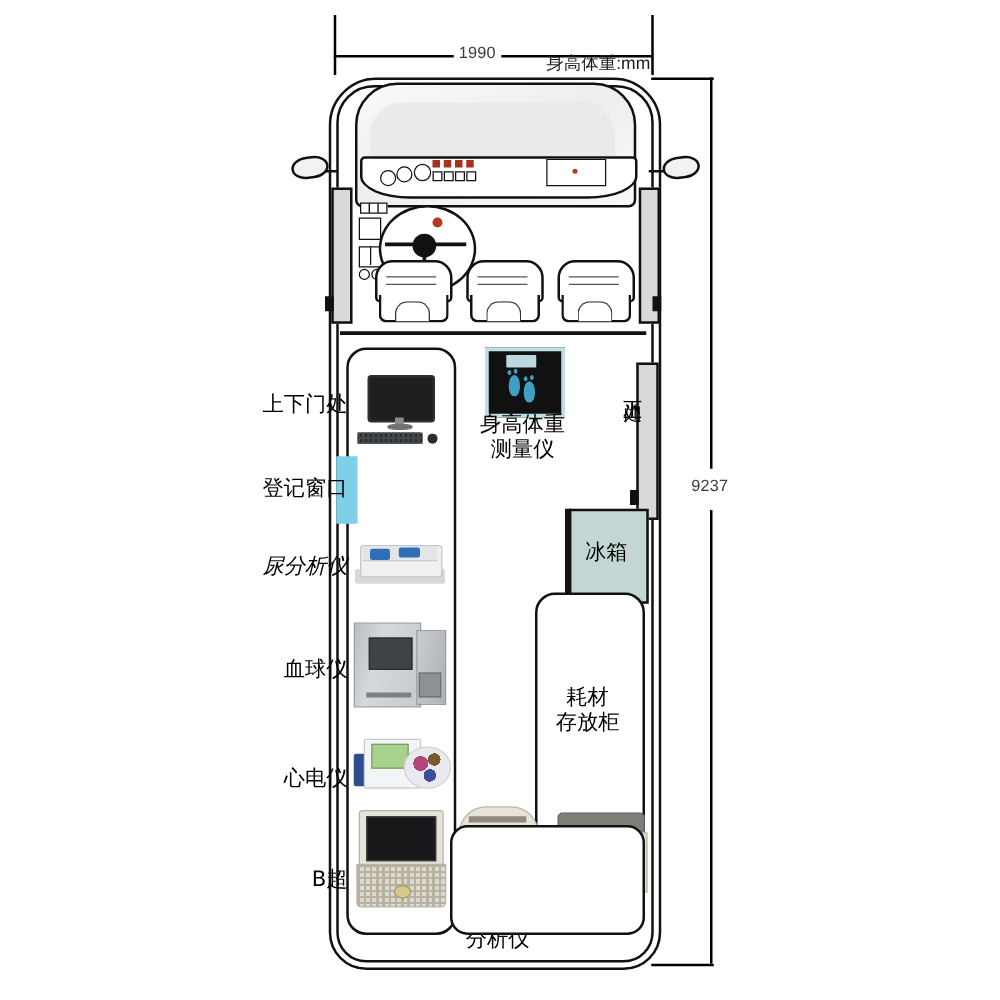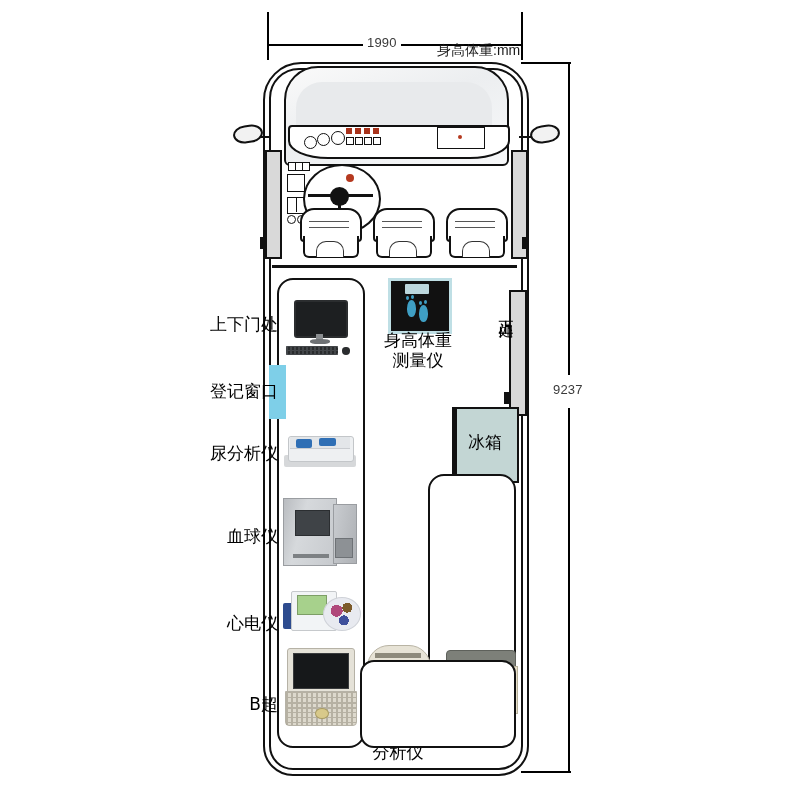--- a/index.html
+++ b/index.html
@@ -331,20 +331,24 @@
 
   <div class="abs upper-door" style="left:509px;top:290px;width:14px;height:122px;"></div>
   <div class="abs door-stub" style="left:504px;top:392px;width:7px;height:12px;"></div>
   <div class="abs cn-label vert-label" style="left:498px;top:308px;">上下门处</div>
 
   <div class="abs fridge" style="left:455px;top:407px;width:60px;height:72px;"></div>
   <div class="abs" style="left:452px;top:407px;width:5px;height:72px;background:#111;"></div>
   <div class="abs cn-label mid-label" style="left:455px;top:432px;width:60px;">冰箱</div>
 
   <div class="abs cabinet" style="left:428px;top:474px;width:84px;height:270px;"></div>
+  <div class="abs cn-label mid-label" style="left:428px;top:548px;width:84px;">
+    <div>耗材</div>
+    <div>存放柜</div>
+  </div>
 
   <div class="dev" style="left:365px;top:645px;width:66px;height:88px;">
     <div class="abs bio-hood" style="left:2px;top:0;width:62px;height:34px;"></div>
     <div class="abs bio-dark" style="left:10px;top:8px;width:46px;height:5px;"></div>
     <div class="abs bio-body" style="left:0;top:32px;width:66px;height:56px;"></div>
     <div class="abs bio-seam" style="left:33px;top:44px;height:44px;"></div>
   </div>
   <div class="abs cn-label mid-label" style="left:354px;top:722px;width:88px;">
     <div>自动生化</div>
     <div>分析仪</div>
@@ -357,18 +361,18 @@
     <div class="abs cf-knob" style="left:16px;top:37px;width:10px;height:10px;"></div>
     <div class="abs cf-knob" style="left:48px;top:37px;width:10px;height:10px;"></div>
     <div class="abs cf-red" style="left:35px;top:40px;width:5px;height:5px;"></div>
   </div>
   <div class="abs cn-label mid-label" style="left:444px;top:700px;width:72px;">离心机</div>
 
   <div class="abs room" style="left:360px;top:660px;width:152px;height:84px;border-radius:14px;"></div>
 
   <div class="abs cn-label left-label" style="left:180px;top:314px;width:98px;">上下门处</div>
   <div class="abs cn-label left-label" style="left:180px;top:381px;width:98px;">登记窗口</div>
-  <div class="abs cn-label left-label" style="left:180px;top:443px;width:98px;">尿分析仪</div>
+  <div class="abs cn-label left-label" style="left:180px;top:443px;width:98px;font-style:italic;">尿分析仪</div>
   <div class="abs cn-label left-label" style="left:180px;top:526px;width:98px;">血球仪</div>
   <div class="abs cn-label left-label" style="left:180px;top:613px;width:98px;">心电仪</div>
   <div class="abs cn-label left-label" style="left:180px;top:694px;width:98px;">B超</div>
 
 </div>
 
 </body></html>

